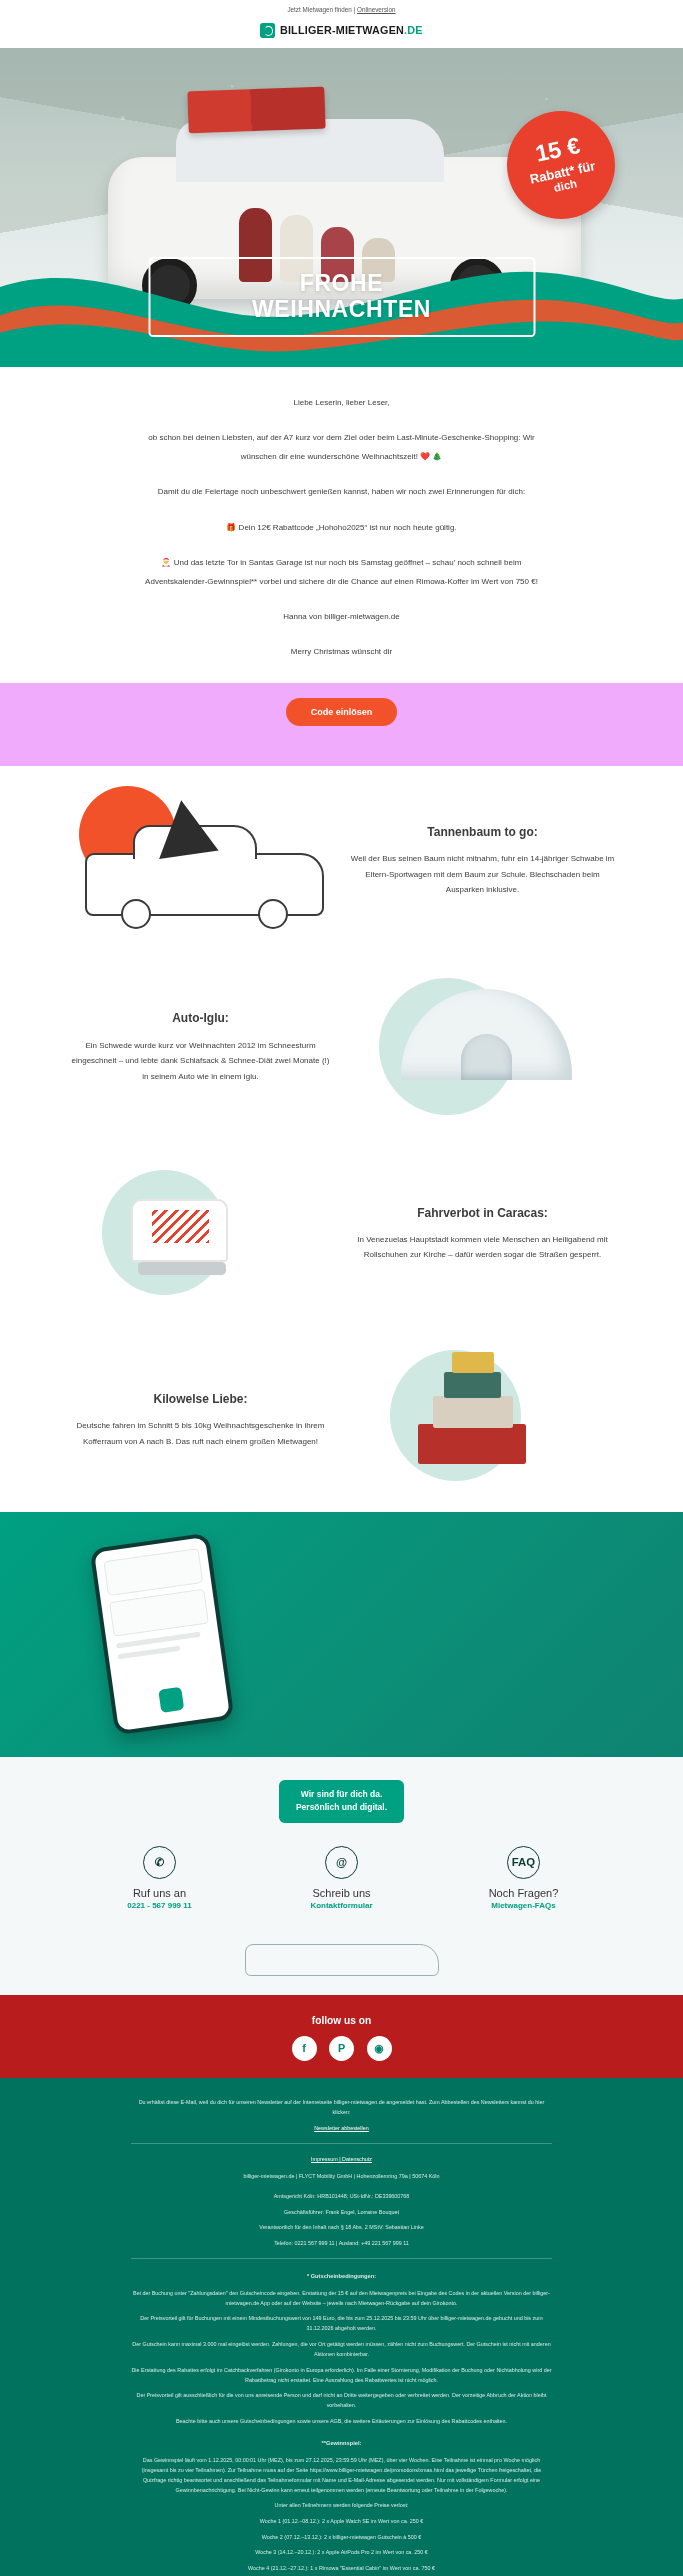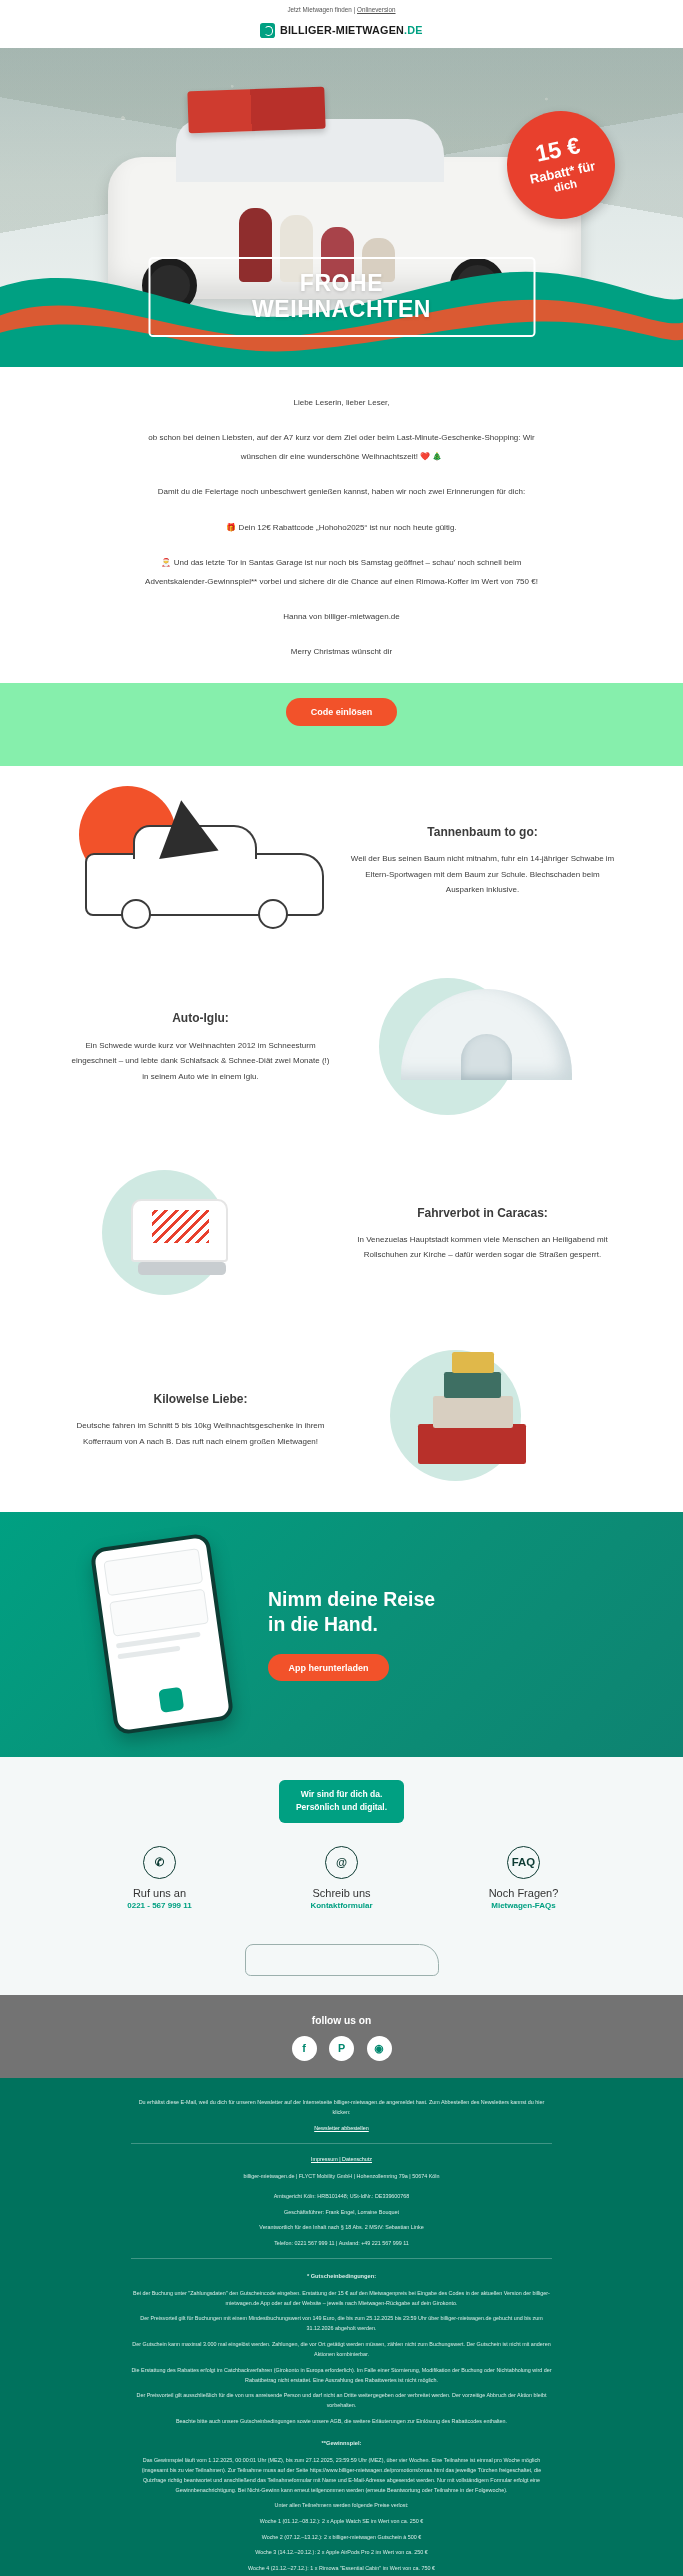--- a/index.html
+++ b/index.html
@@ -173,21 +173,21 @@
     width: 683px;
     background: #fff;
     padding: 26px 142px 5.7px 142px;
     text-align: center;
     font-size: 8px;
     line-height: 2.4;
     color: #3c3c3c;
   }
   .copy p { margin-bottom: 16px; }
 
-  .cta-wrap { text-align: center; background: #86efac; padding: 15px 0 40px 0; }
+  .cta-wrap { text-align: center; background: #f0abfc; padding: 15px 0 40px 0; }
   .cta {
     display: inline-block;
     background: #f2522a;
     color: #fff;
     font-size: 9px;
     font-weight: bold;
     padding: 9px 25px;
     border-radius: 15px;
     text-decoration: none;
     border: 0;
@@ -415,21 +415,21 @@
   }
   .ca-car {
     position: absolute; left: 50%; top: 17px; transform: translateX(-50%);
     width: 194px; height: 32px;
     border: 1.7px solid #9bb0ad; border-radius: 8px 19.4px 5.7px 5.7px;
   }
 
   
   .social {
     width: 683px;
-    background: #737373;
+    background: #b91c1c;
     color: #fff;
     text-align: center;
     padding: 19.4px 0 17px 0;
   }
   .social h3 { font-size: 10.2px; font-weight: bold; margin-bottom: 10.2px; }
   .social-icons { display: flex; justify-content: center; gap: 12.5px; }
   .sicon {
     width: 25px; height: 25px; border-radius: 50%;
     background: #fff; color: #00886f;
     display: flex; align-items: center; justify-content: center;
@@ -579,27 +579,20 @@
   </div>
 
   <div class="apppromo">
     <div class="phone">
       <div class="phone-card" style="top:10.2px;"></div>
       <div class="phone-card" style="top:51px;"></div>
       <div class="phone-line" style="top:93px;width:85px;"></div>
       <div class="phone-line" style="top:104px;width:63px;"></div>
       <div class="phone-logo"></div>
     </div>
-    <div class="app-text">
-      <div class="app-title">
-        <div>Nimm deine Reise</div>
-        <div>in die Hand.</div>
-      </div>
-      <a class="app-btn" href="#">App herunterladen</a>
-    </div>
   </div>
 
   <div class="contact">
     <div class="pill-wrap">
       <div class="pill">
         <div>Wir sind für dich da.</div>
         <div>Persönlich und digital.</div>
       </div>
     </div>
 

